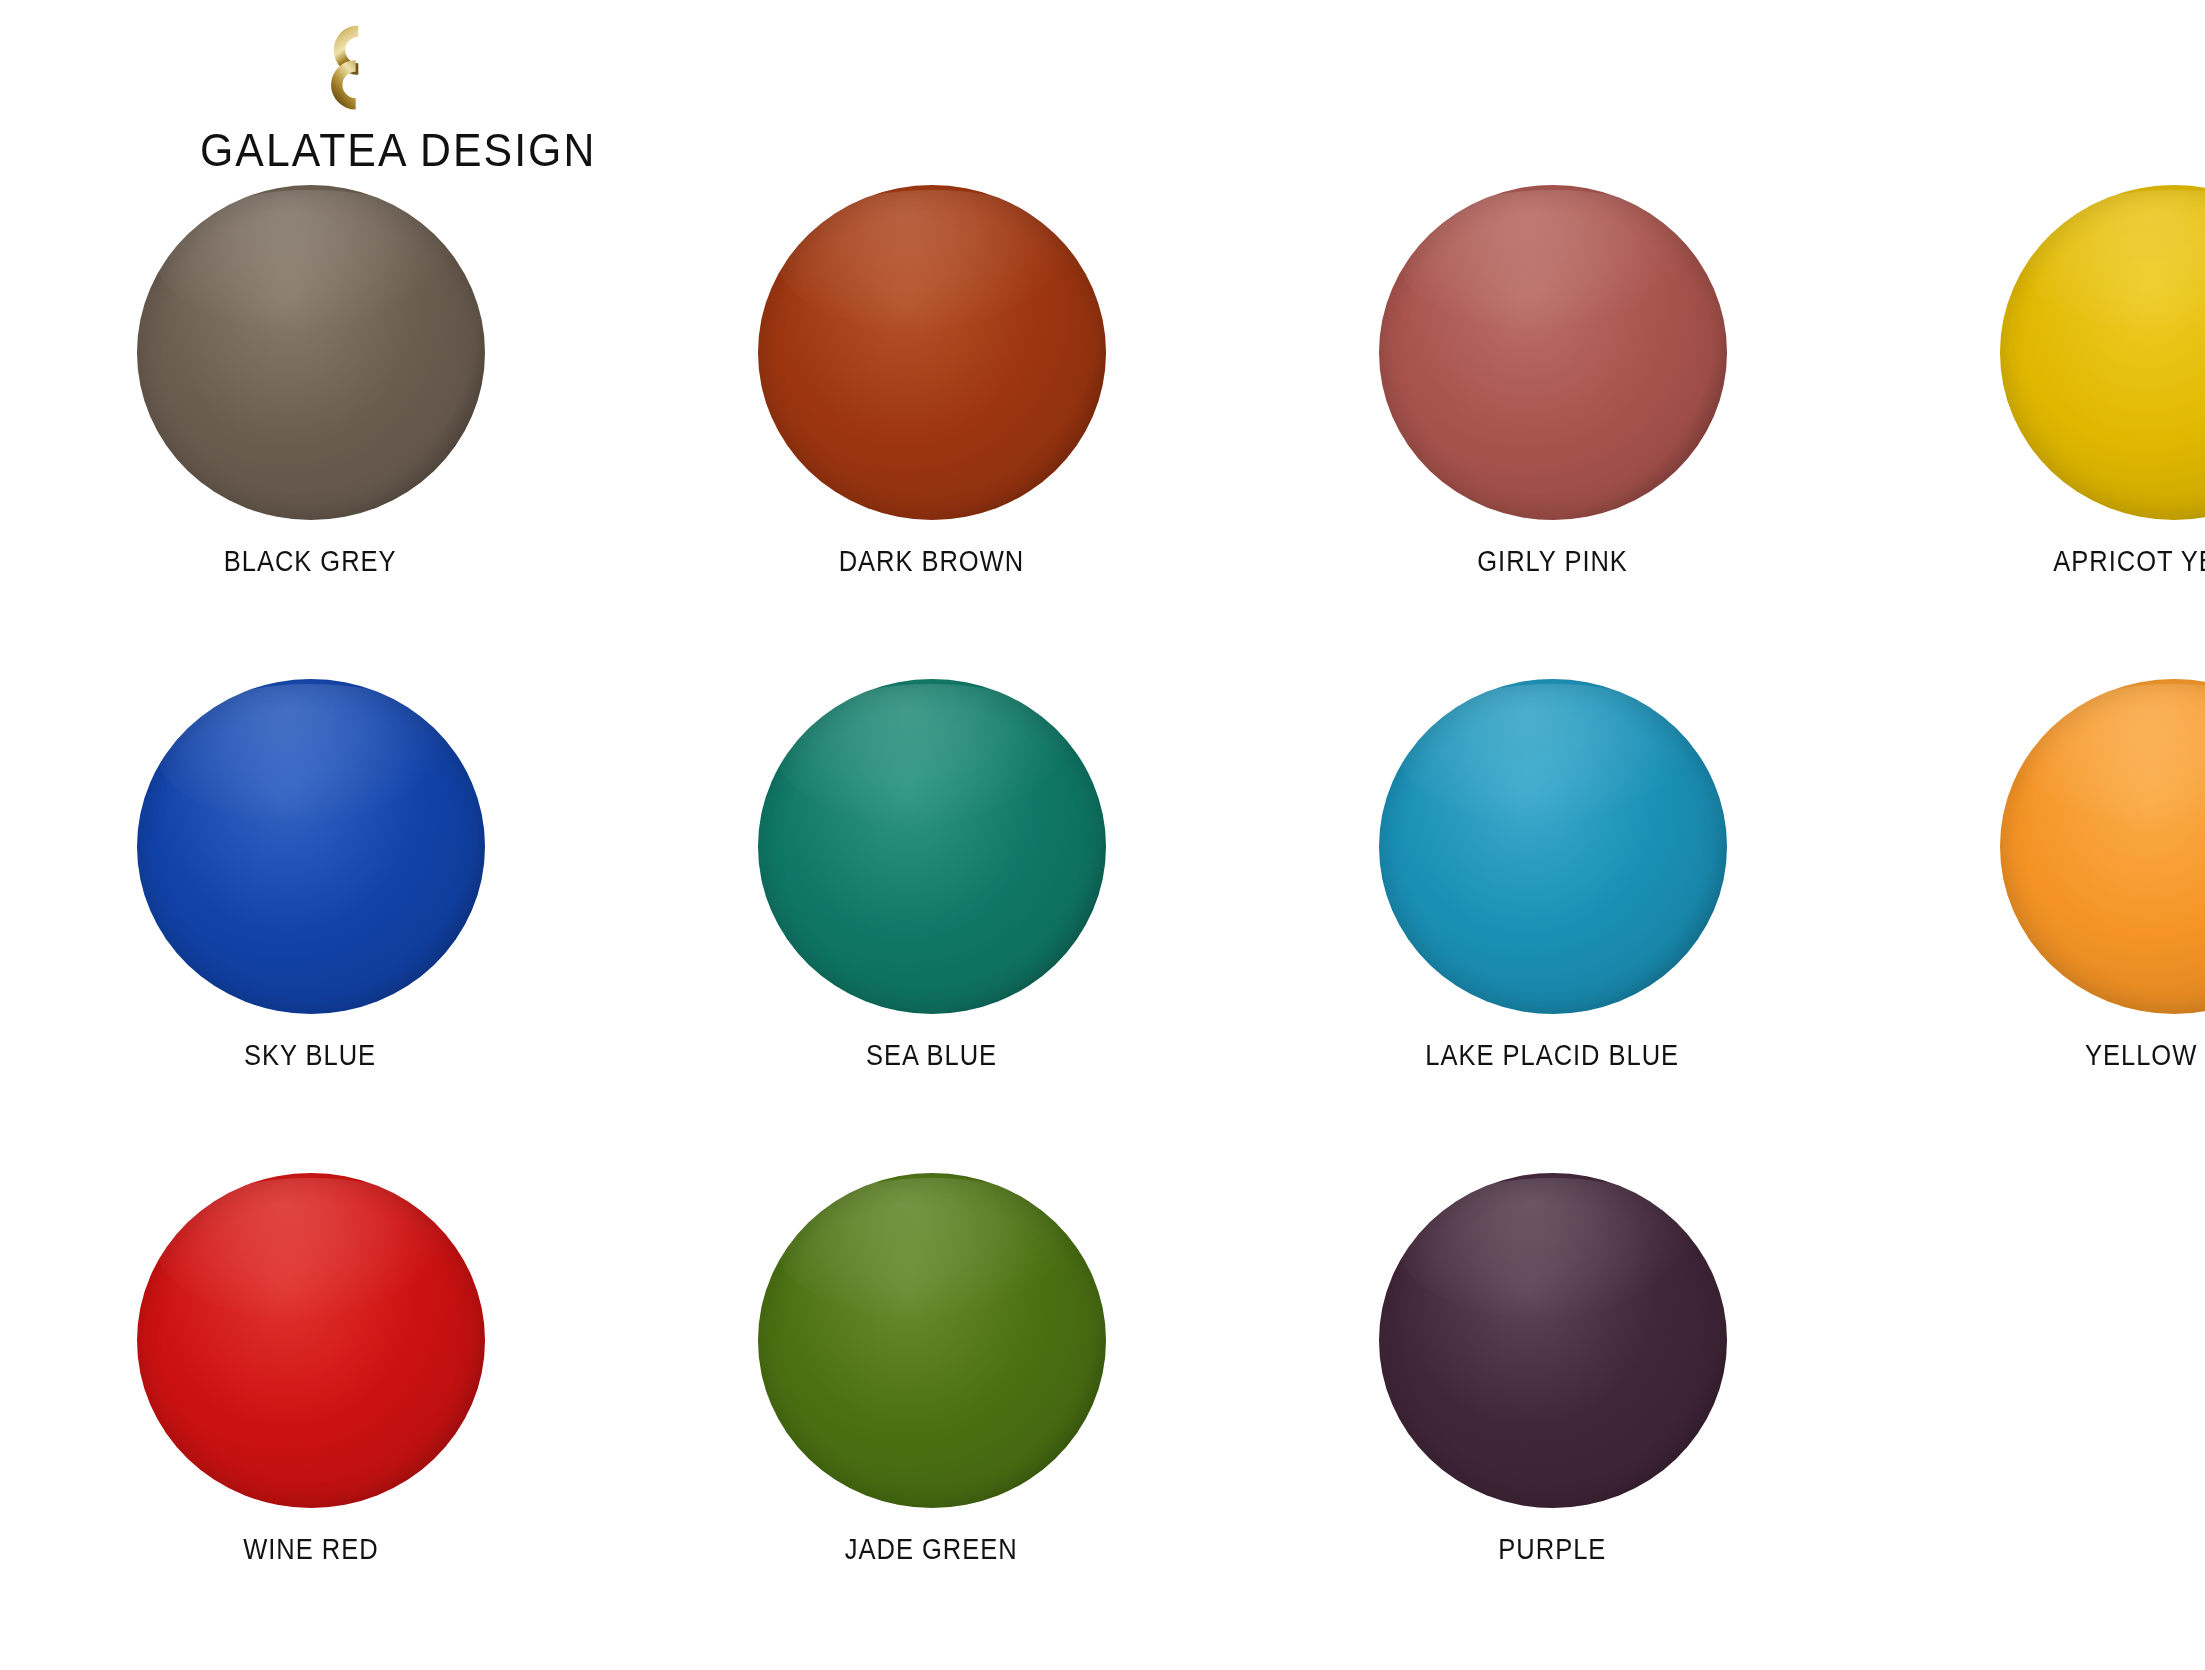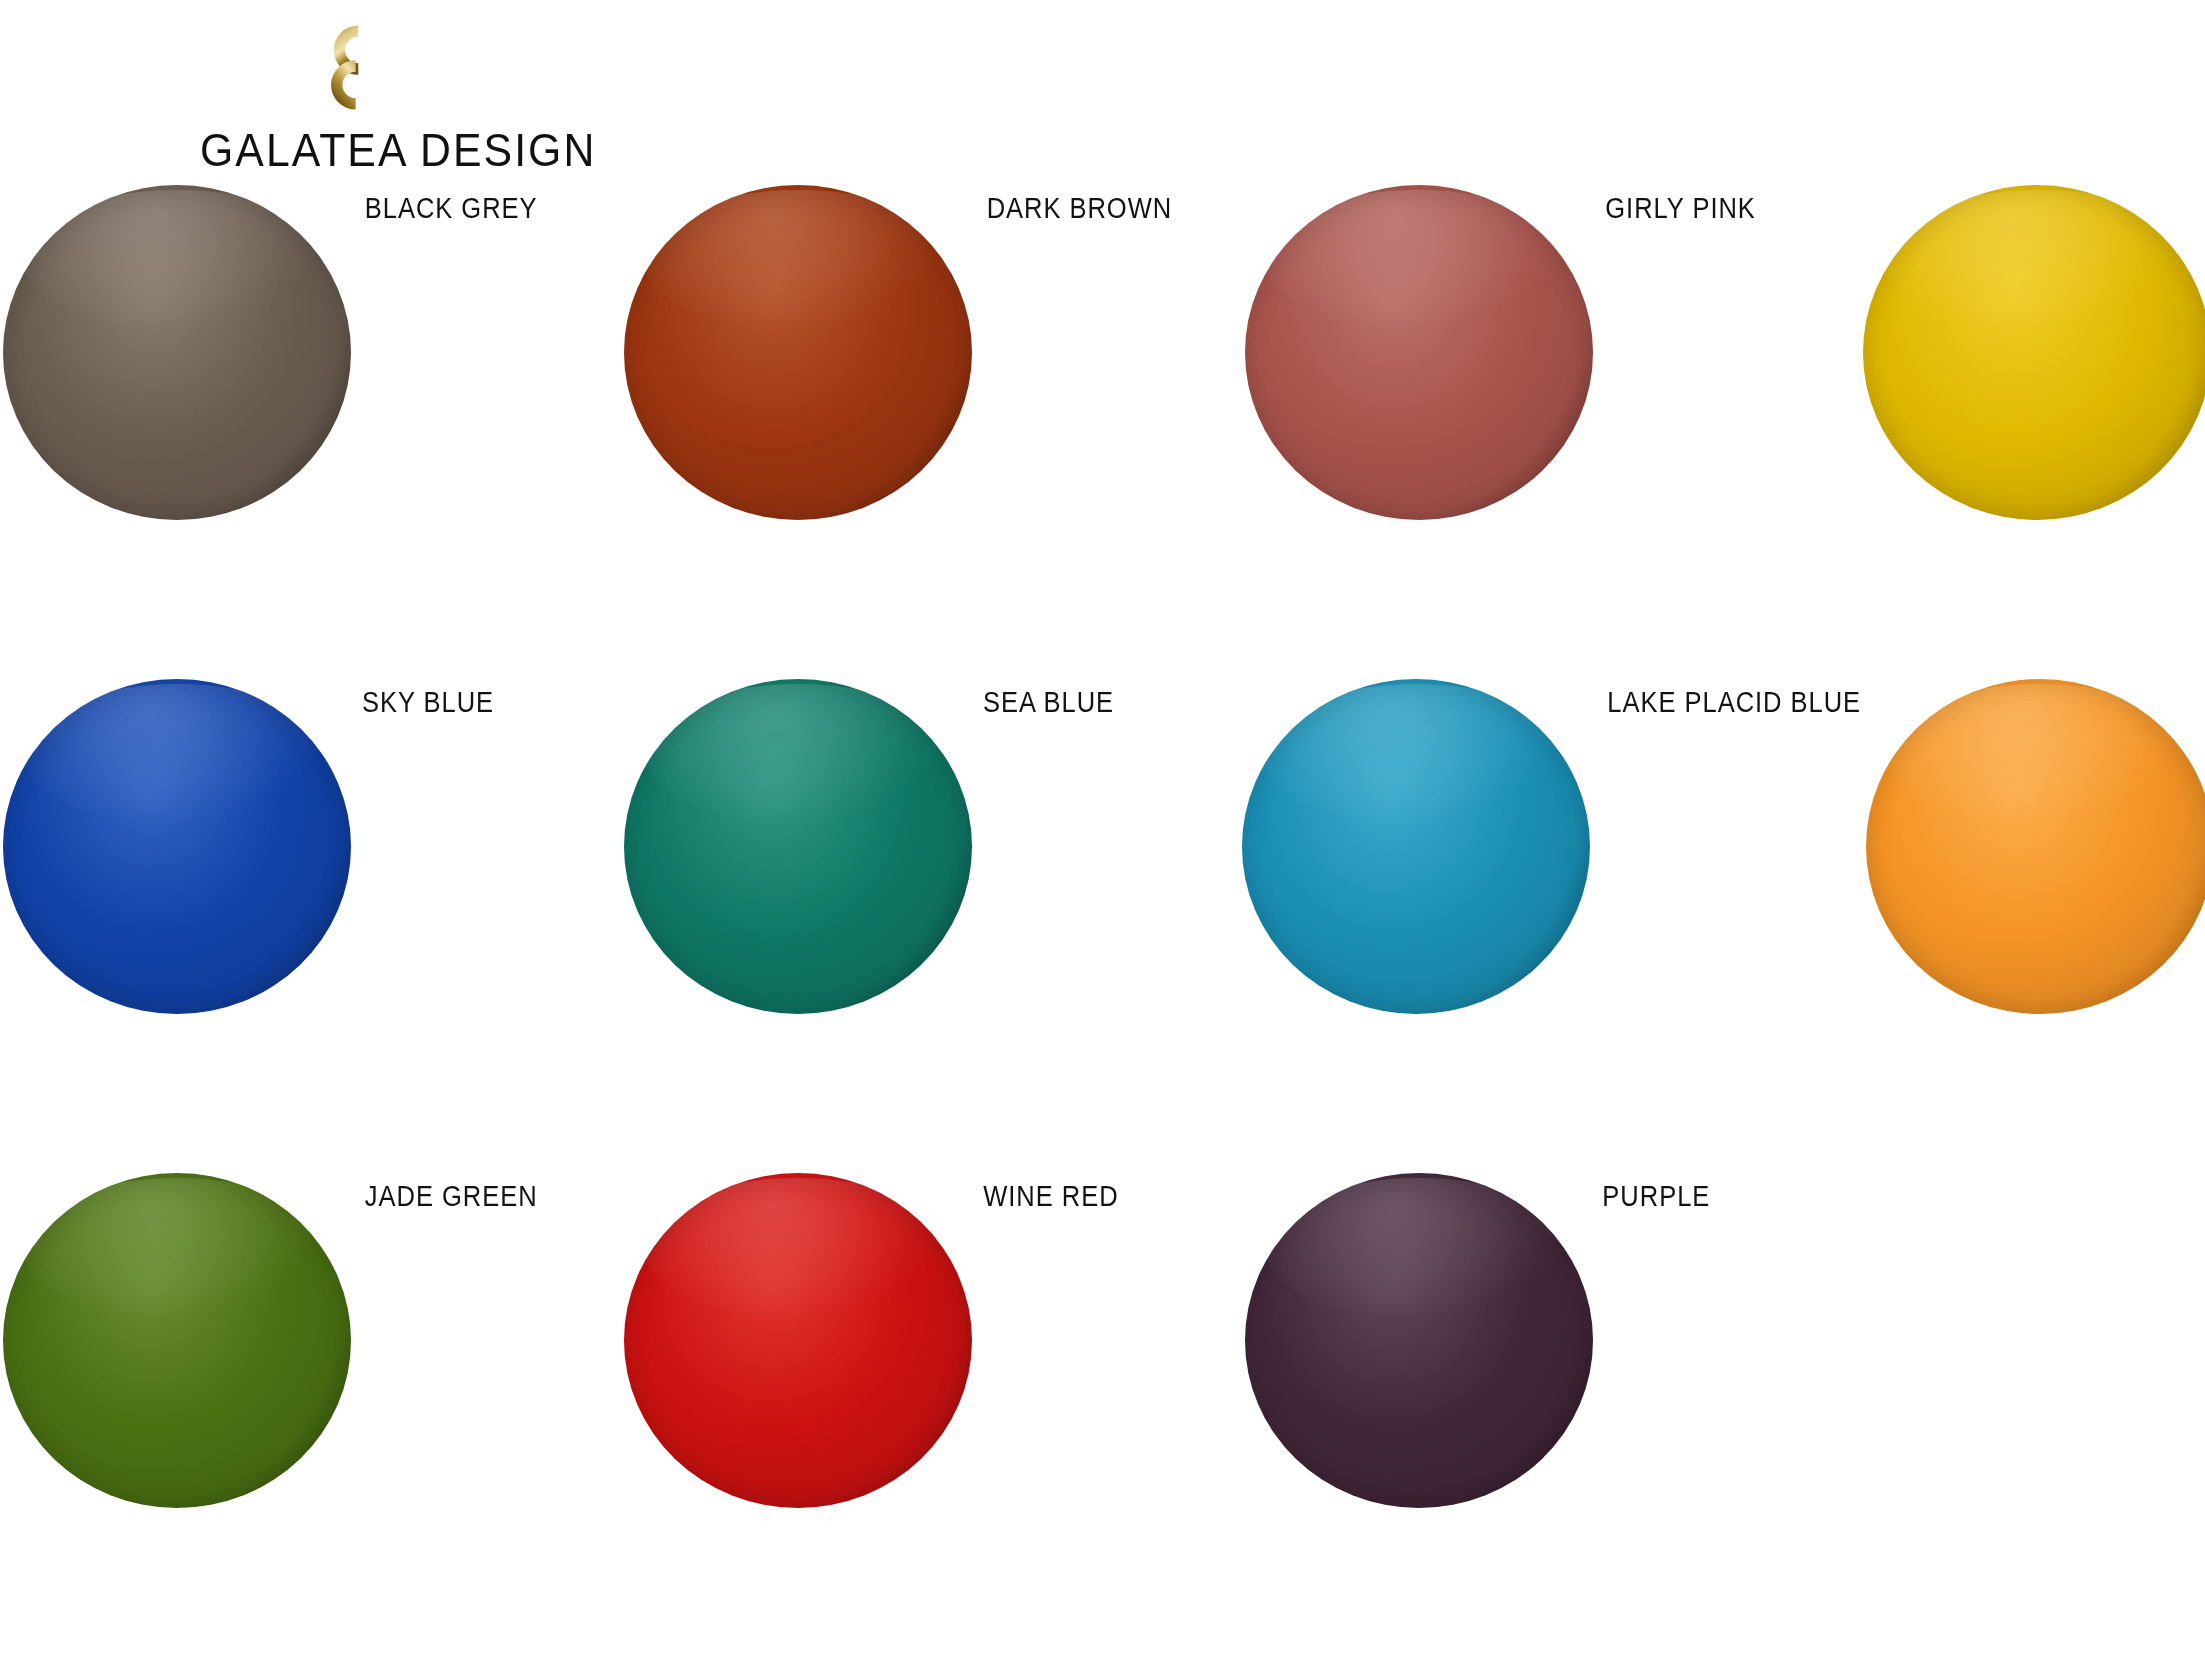--- a/index.html
+++ b/index.html
@@ -48,20 +48,22 @@
     left: 0;
     top: 176px;
     width: 2484px;
     display: grid;
     grid-template-columns: repeat(4, 621px);
     grid-template-rows: repeat(3, 494px);
   }
   .cell {
     position: relative;
     display: flex;
+    flex-direction: column;
+    align-items: center;
   }
   .swatch-wrap {
     width: 353px;
     height: 353px;
     position: relative;
     display: flex;
     align-items: center;
     justify-content: center;
   }
   .swatch {
@@ -199,33 +201,33 @@
   <div class="cell">
     <div class="swatch-wrap">
       <div class="swatch" style="background: radial-gradient(at 44% 30%, rgb(251, 164, 53) 0%, rgb(245, 148, 37) 48%, rgb(245, 148, 37) 70%, rgb(217, 122, 20) 100%); box-shadow: rgba(0, 0, 0, 0.12) 0px 0px 21px 5.3px inset;"></div>
     </div>
     <div class="caption">YELLOW RED</div>
   </div>
 
 
   <div class="cell">
     <div class="swatch-wrap">
+      <div class="swatch" style="background: radial-gradient(at 44% 30%, rgb(222, 28, 22) 0%, rgb(204, 17, 17) 48%, rgb(204, 17, 17) 70%, rgb(156, 12, 12) 100%); box-shadow: rgba(0, 0, 0, 0.12) 0px 0px 21px 5.3px inset;"></div>
+    </div>
+    <div class="caption">WINE RED</div>
+  </div>
+
+  <div class="cell">
+    <div class="swatch-wrap">
       <div class="swatch" style="background: radial-gradient(at 44% 30%, rgb(88, 127, 24) 0%, rgb(74, 112, 18) 48%, rgb(74, 112, 18) 70%, rgb(51, 80, 12) 100%); box-shadow: rgba(0, 0, 0, 0.12) 0px 0px 21px 5.3px inset;"></div>
     </div>
     <div class="caption">JADE GREEN</div>
   </div>
 
   <div class="cell">
     <div class="swatch-wrap">
-      <div class="swatch" style="background: radial-gradient(at 44% 30%, rgb(222, 28, 22) 0%, rgb(204, 17, 17) 48%, rgb(204, 17, 17) 70%, rgb(156, 12, 12) 100%); box-shadow: rgba(0, 0, 0, 0.12) 0px 0px 21px 5.3px inset;"></div>
-    </div>
-    <div class="caption">WINE RED</div>
-  </div>
-
-  <div class="cell">
-    <div class="swatch-wrap">
       <div class="swatch" style="background: radial-gradient(at 44% 30%, rgb(77, 47, 67) 0%, rgb(65, 38, 57) 48%, rgb(65, 38, 57) 70%, rgb(42, 23, 38) 100%); box-shadow: rgba(0, 0, 0, 0.12) 0px 0px 21px 5.3px inset;"></div>
     </div>
     <div class="caption">PURPLE</div>
   </div>
 
 </div>
 
 
 </body></html>

